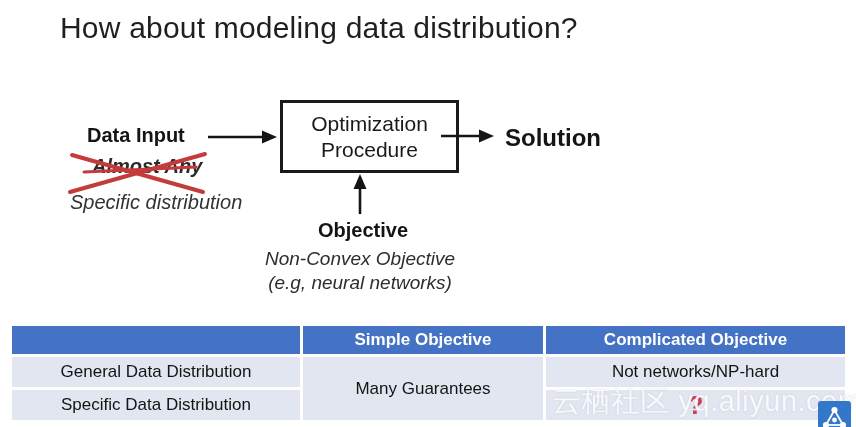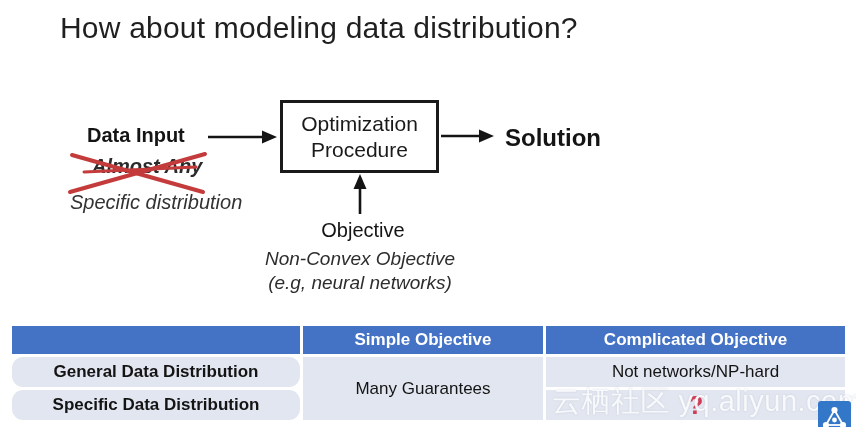--- a/index.html
+++ b/index.html
@@ -17,26 +17,26 @@
     font-size: 30px; font-weight: 400; color: #1f1f1f;
     letter-spacing: 0.2px; white-space: nowrap;
   }
 
   
   .lbl { position: absolute; color: #141414; white-space: nowrap; }
   .data-input  { left: 87px;  top: 116px; font-size: 20px; font-weight: 700; }
   .almost-any  { left: 92px;  top: 147px; font-size: 20px; font-weight: 600; font-style: italic; color: #2b2b2b; }
   .specific    { left: 70px;  top: 183px; font-size: 20px; font-style: italic; color: #333; }
   .solution    { left: 505px; top: 116px; font-size: 24px; font-weight: 700; }
-  .objective   { left: 300px; top: 211px; width: 126px; text-align: center; font-size: 20px; font-weight: 400; }
+  .objective   { left: 300px; top: 211px; width: 126px; text-align: center; font-size: 20px; font-weight: 700; }
   .nonconvex   { left: 248px; top: 240px; width: 224px; text-align: center; font-size: 19px; font-style: italic; color: #2d2d2d; }
   .eg-note     { left: 248px; top: 264px; width: 224px; text-align: center; font-size: 19px; font-style: italic; color: #2d2d2d; }
 
   .opt-box {
-    position: absolute; left: 280px; top: 92px; width: 159px; height: 73px;
+    position: absolute; left: 280px; top: 92px; width: 179px; height: 73px;
     background: #fff; border: 3px solid #1a1a1a;
     display: flex; flex-direction: column; align-items: center; justify-content: center;
     font-size: 21px; color: #1a1a1a; line-height: 1.22;
   }
 
   .arrow-layer { position: absolute; inset: 0; pointer-events: none; }
 
   
   .dist-table {
     position: absolute; left: 12px; top: 318px;
@@ -44,21 +44,21 @@
     grid-template-columns: 288px 240px 299px;
     grid-template-rows: 28px 30px 30px;
     gap: 3px;
   }
   .cell {
     display: flex; align-items: center; justify-content: center;
     font-size: 17px; white-space: nowrap;
   }
   .th { background: #4472C4; color: #ffffff; font-weight: 700; }
   .td { background: #E2E6F0; color: #141414; }
-  .td.rowlabel { font-weight: 700; border-radius: 11px; }
+  .td.rowlabel { font-weight: 400; }
   .merged { grid-column: 2; grid-row: 2 / 4; }
   .qmark { font-size: 26px; font-weight: 700; color: #D23B55; }
 
   
   .watermark {
     position: absolute; left: 552px; top: 374px;
     font-size: 29px; color: rgba(250,251,253,0.95);
     text-shadow: 0 0 2px rgba(165,172,186,0.45);
     white-space: nowrap; z-index: 6; pointer-events: none;
     letter-spacing: 0.5px;

